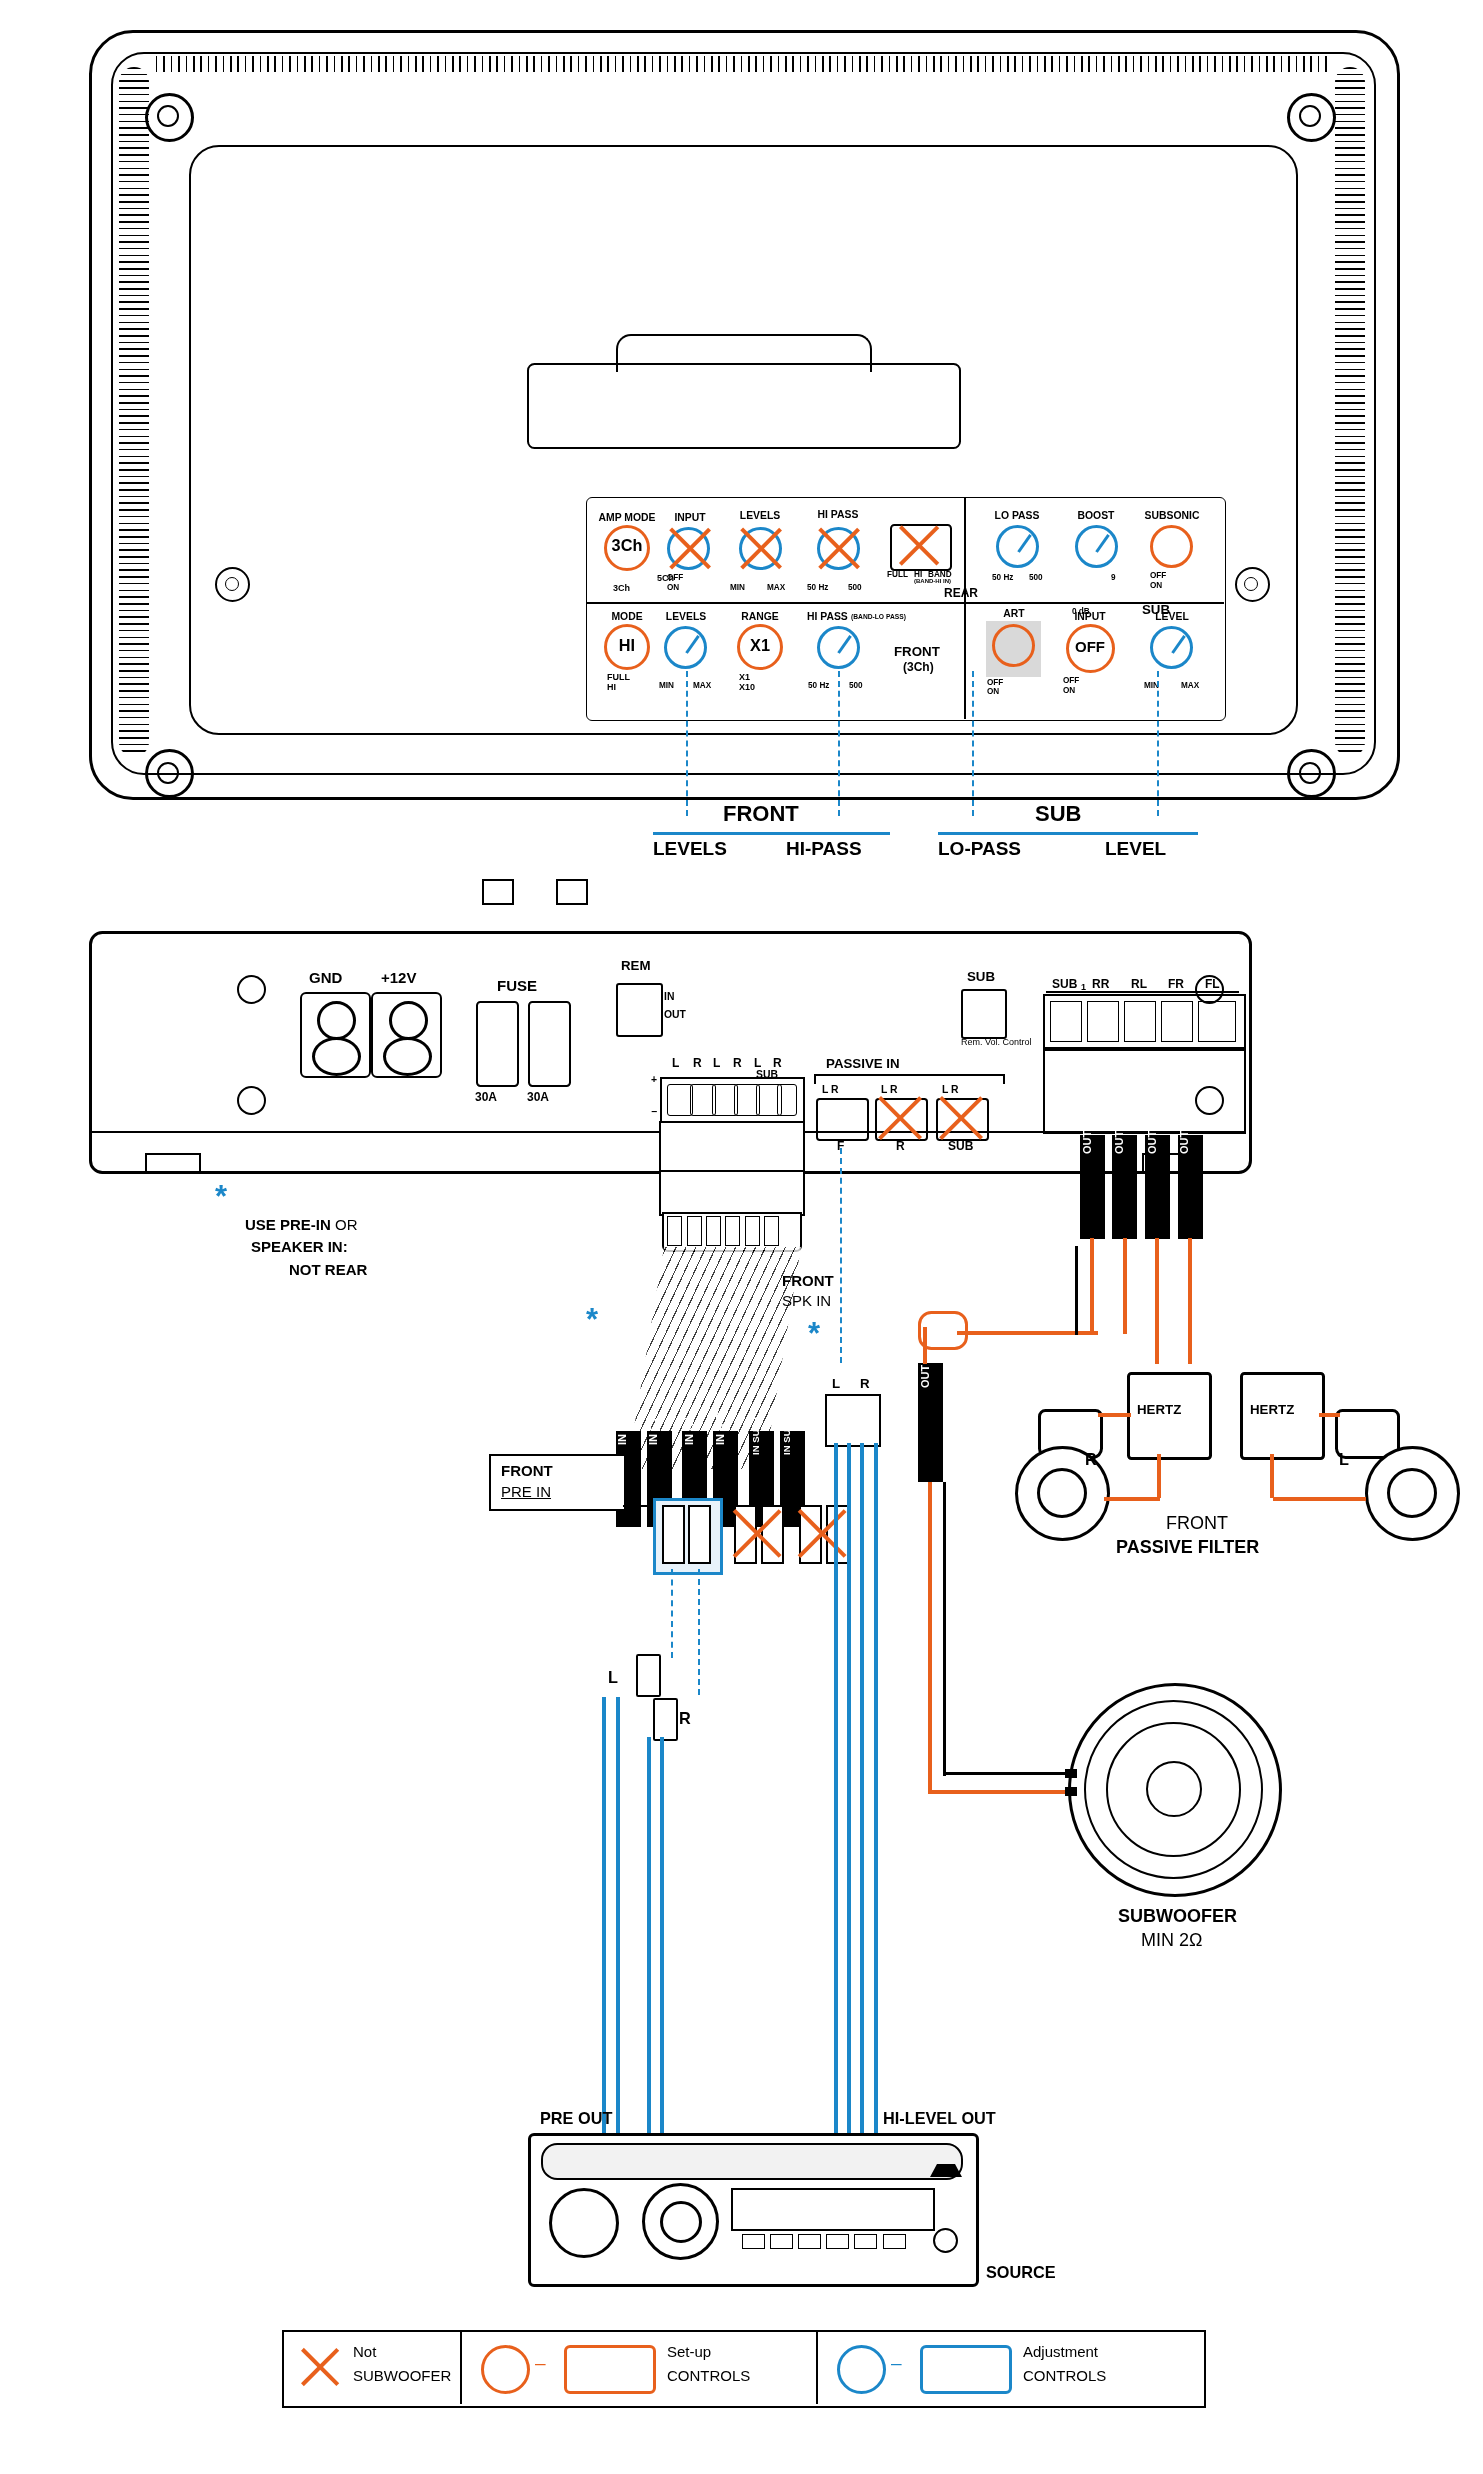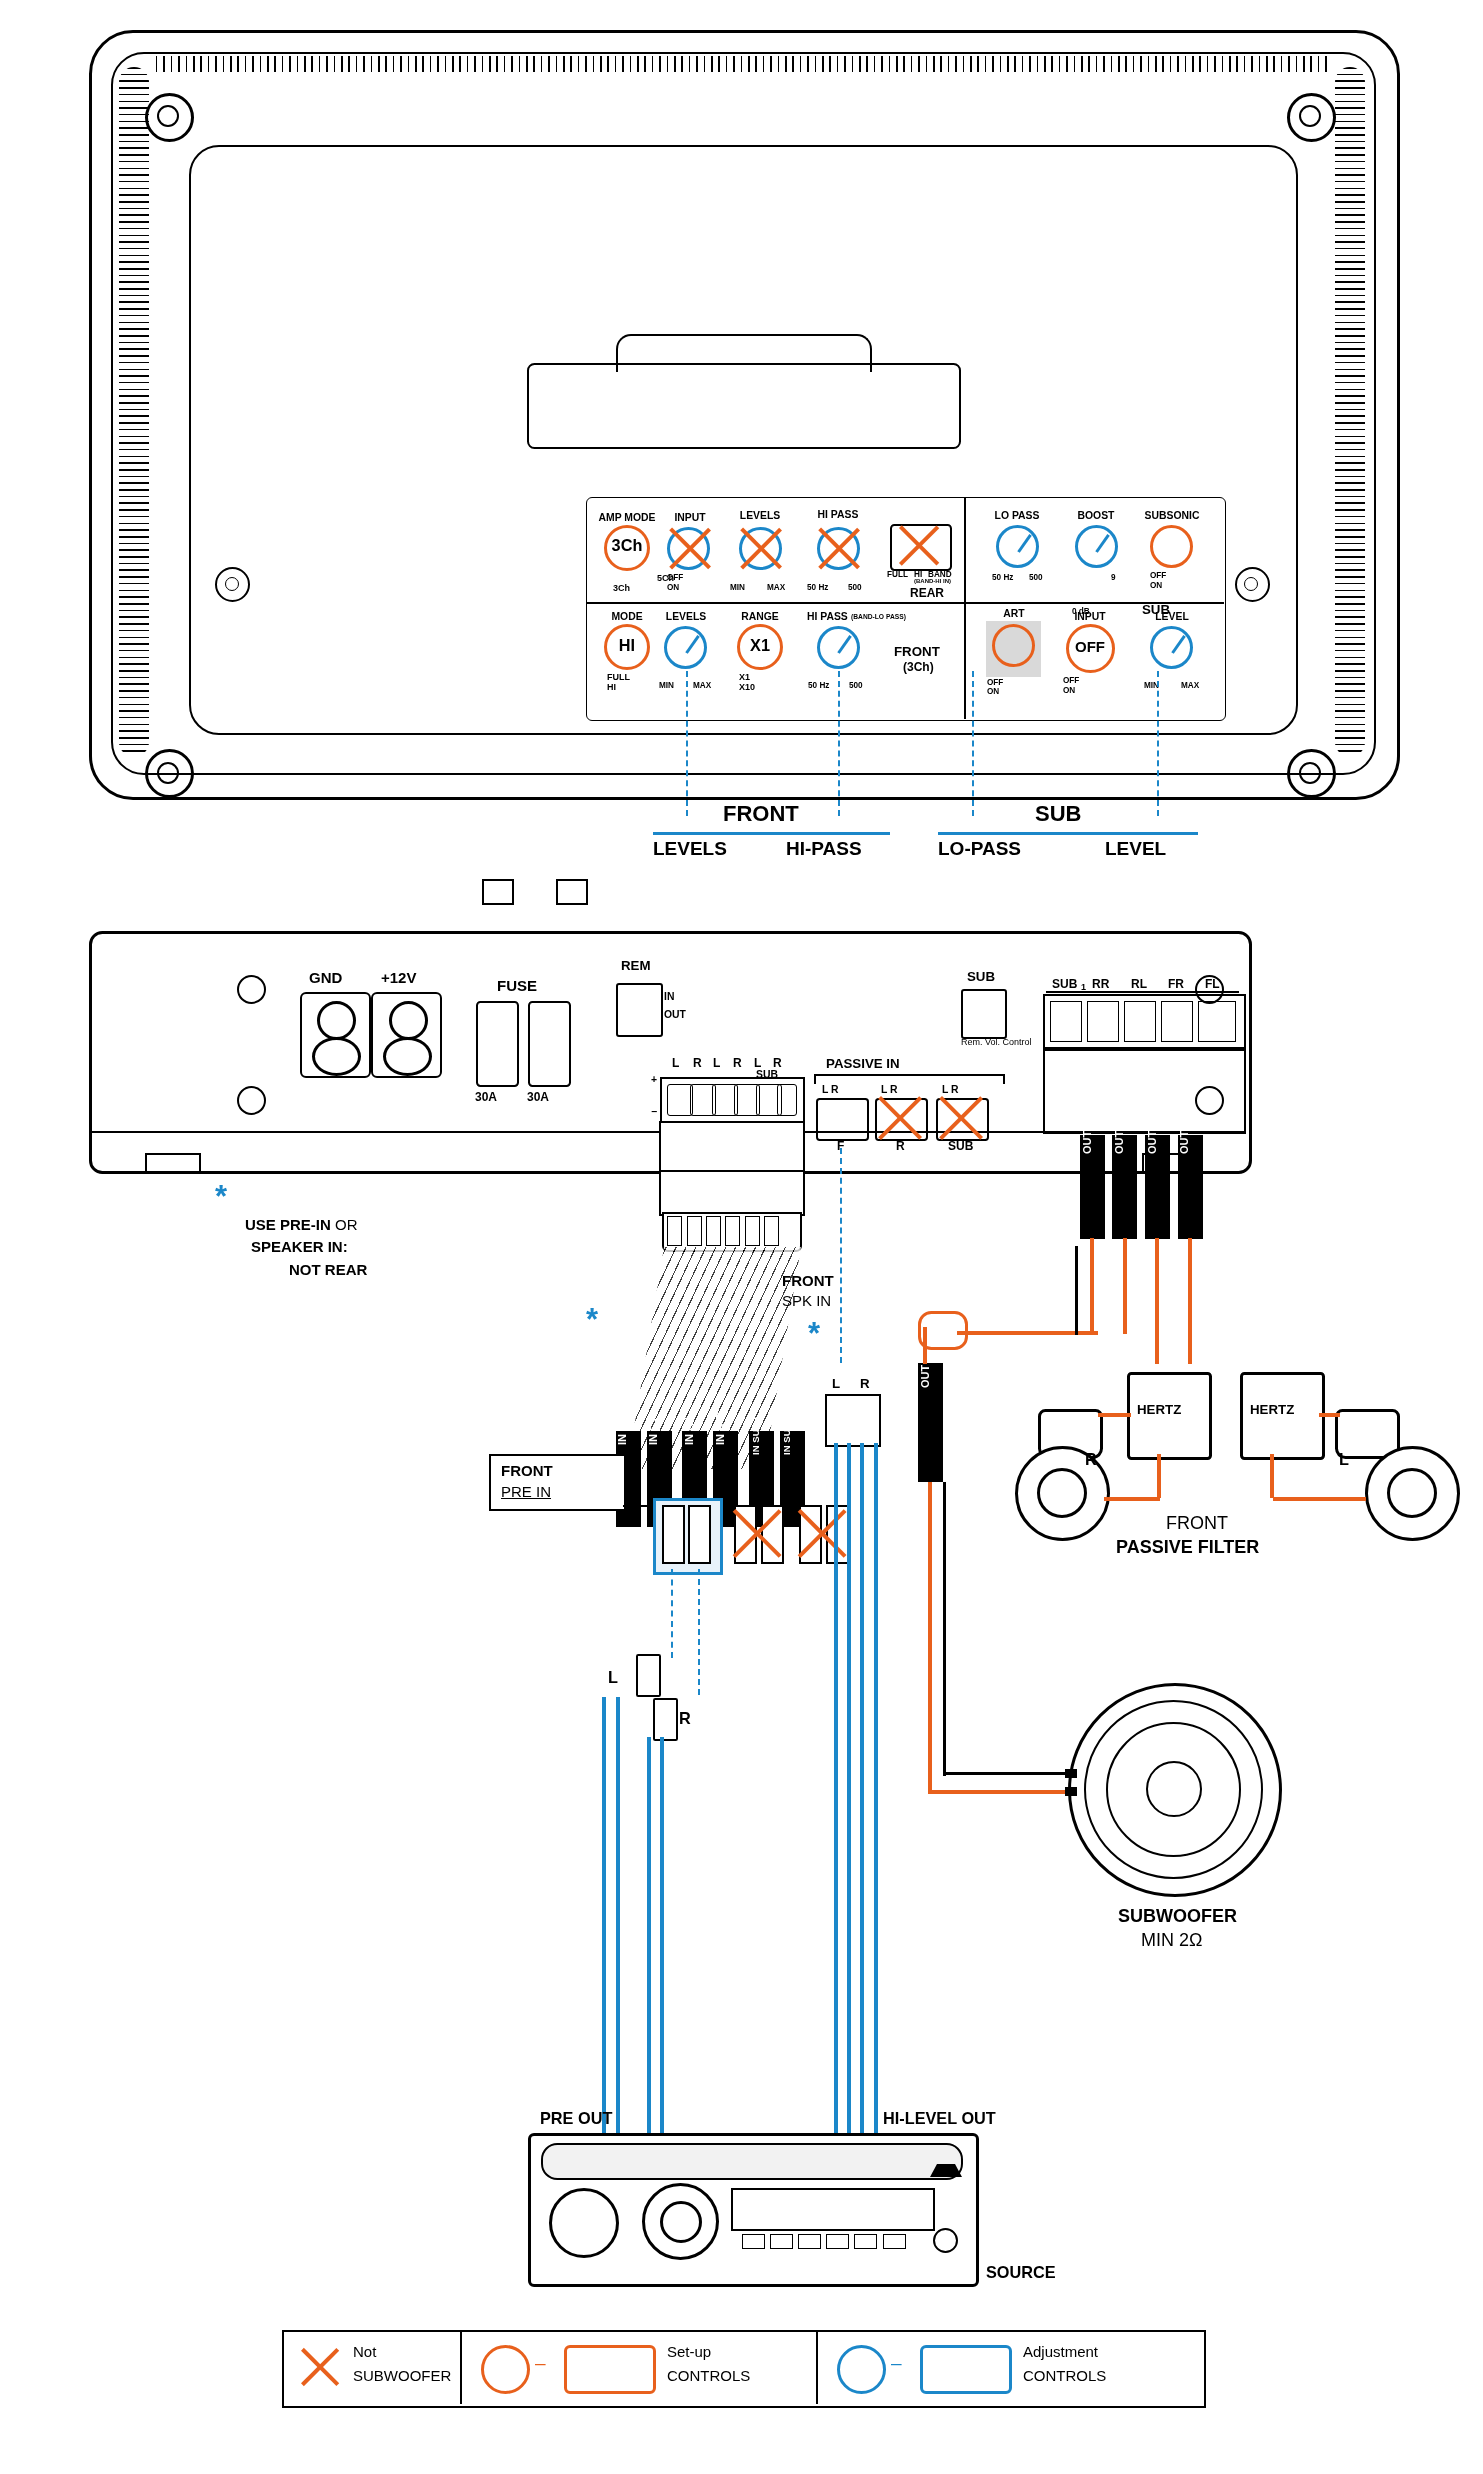--- a/index.html
+++ b/index.html
@@ -98,21 +98,21 @@
   <div class="xmark" style="left:811px;top:521px;width:55px;height:55px;"></div>
   <div class="lbl b tiny" style="left:807px;top:583px;">50 Hz</div>
   <div class="lbl b tiny" style="left:848px;top:583px;">500</div>
 
   <div class="abs" style="left:890px;top:524px;width:58px;height:43px;border:2.2px solid #000;border-radius:4.4px;"></div>
   <div class="xmark" style="left:888px;top:519px;width:62px;height:53px;"></div>
   <div class="lbl b tiny" style="left:887px;top:570px;">FULL</div>
   <div class="lbl b tiny" style="left:914px;top:570px;">HI</div>
   <div class="lbl b tiny" style="left:928px;top:570px;">BAND</div>
   <div class="lbl" style="left:914px;top:578px;font-size:6px;font-weight:bold;">(BAND-HI IN)</div>
-  <div class="lbl b t16" style="left:910px;top:586px;">REAR</div>
+  <div class="lbl b t16" style="left:944px;top:586px;">REAR</div>
 
   <div class="lbl b t14 ctr" style="left:1017px;top:510px;">LO PASS</div>
   <div class="knob" style="left:996px;top:525px;width:43px;height:43px;"></div>
   <div class="abs" style="left:1017px;top:531px;width:3px;height:21px;background:#1b87c9;transform:rotate(35deg);transform-origin:bottom center;"></div>
   <div class="lbl b tiny" style="left:992px;top:573px;">50 Hz</div>
   <div class="lbl b tiny" style="left:1029px;top:573px;">500</div>
 
   <div class="lbl b t14 ctr" style="left:1096px;top:510px;">BOOST</div>
   <div class="knob" style="left:1075px;top:525px;width:43px;height:43px;"></div>
   <div class="abs" style="left:1095px;top:531px;width:3px;height:21px;background:#1b87c9;transform:rotate(35deg);transform-origin:bottom center;"></div>

